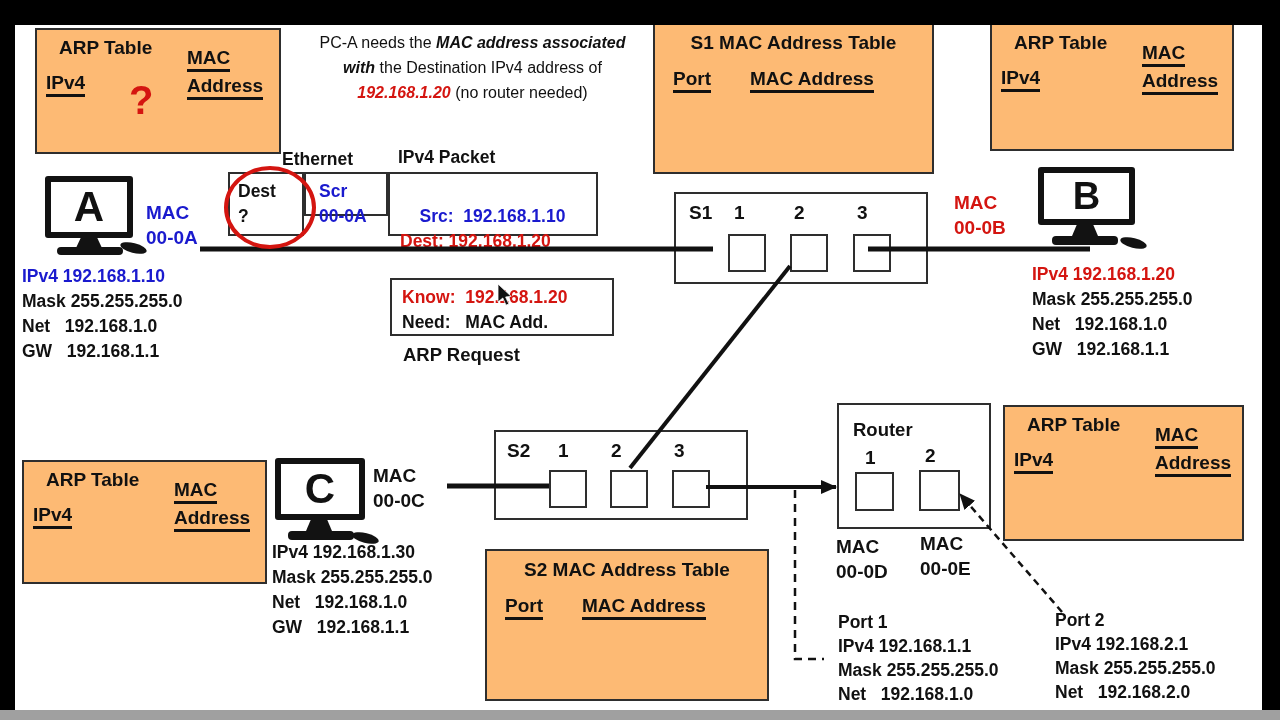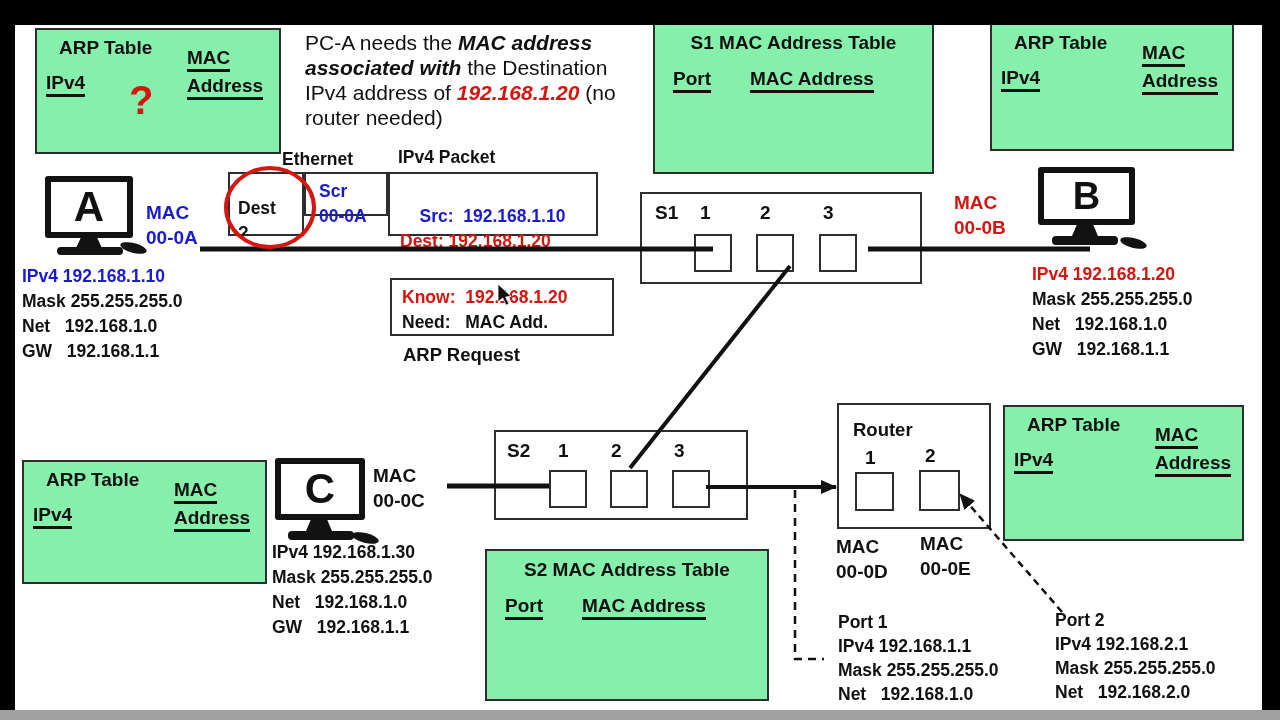--- a/index.html
+++ b/index.html
@@ -2,34 +2,34 @@
 <html><head>
 <meta charset="utf-8">
 <style>
   html,body{margin:0;padding:0;background:#000;}
   #stage{position:relative;width:1280px;height:720px;background:#fff;overflow:hidden;
          font-family:"Liberation Sans",sans-serif;color:#111;}
   
   .bar{position:absolute;background:#000;z-index:8;}
   .bar-bottom{position:absolute;background:#a0a0a0;z-index:8;}
   
-  .obox{position:absolute;background:#86efac;border:2px solid #2e2e2e;z-index:2;}
+  .obox{position:absolute;background:#fdba74;border:2px solid #2e2e2e;z-index:2;}
   .pre{white-space:pre;}
   .u{display:inline-block;border-bottom:3px solid #111;line-height:1.05;padding-bottom:1px;}
   
   .arp-title{position:absolute;left:22px;top:7px;font-size:19px;font-weight:700;}
   .arp-ip{position:absolute;left:9px;top:42px;font-size:19px;font-weight:700;}
   .arp-mac{position:absolute;left:150px;top:14px;font-size:19px;font-weight:700;line-height:27px;}
   .arp-q{position:absolute;left:92px;top:48px;font-size:40px;font-weight:700;color:#d41510;}
   
   .mt-title{position:absolute;left:0;top:8px;width:100%;text-align:center;font-size:19px;font-weight:700;}
   .mt-port{position:absolute;left:18px;top:44px;font-size:19px;font-weight:700;}
   .mt-mac{position:absolute;left:95px;top:44px;font-size:19px;font-weight:700;}
   
-  #narrative{position:absolute;left:305px;top:30px;width:335px;font-size:21px;line-height:25px;z-index:2;}
+  #narrative{position:absolute;left:305px;top:30px;width:335px;font-size:16px;line-height:25px;z-index:2;text-align:center;}
   .emi{font-weight:700;font-style:italic;}
   .red{color:#d41510;}
   .blue{color:#1a1ace;}
   
   .fcell{position:absolute;background:#fff;border:2px solid #2e2e2e;z-index:2;font-size:17.5px;
          font-weight:700;line-height:25px;}
   .flabel{position:absolute;font-size:17.5px;font-weight:700;z-index:2;}
   #red-ellipse{position:absolute;left:224px;top:166px;width:84px;height:75px;border:4px solid #d41510;
                border-radius:50%;z-index:7;}
   
@@ -93,32 +93,32 @@
 
   <div class="obox" style="left:990px;top:23px;width:240px;height:124px;">
     <span class="arp-title">ARP Table</span>
     <span class="arp-ip"><span class="u">IPv4</span></span>
     <span class="arp-mac"><span class="u">MAC</span><br><span class="u">Address</span></span>
   </div>
 
   <span class="flabel" style="left:262px;top:149px;margin-left:20px;">Ethernet</span>
   <span class="flabel" style="left:398px;top:147px;">IPv4 Packet</span>
 
-  <div class="fcell" style="left:228px;top:172px;width:76px;height:64px;padding:22px 0 0 8px;box-sizing:border-box;">
+  <div class="fcell" style="left:228px;top:172px;width:76px;height:64px;padding:5px 0 0 8px;box-sizing:border-box;">
     <span>Dest</span><br><span>?</span>
   </div>
   <div class="fcell blue" style="left:304px;top:172px;width:84px;height:44px;padding:5px 0 0 13px;box-sizing:border-box;">
     <span>Scr</span><br><span>00-0A</span>
   </div>
   <div class="fcell pre" style="left:388px;top:172px;width:210px;height:64px;padding:5px 0 0 10px;box-sizing:border-box;">
     <span class="blue">Src:  192.168.1.10</span><br><span class="red">Dest: 192.168.1.20</span>
   </div>
   <div id="red-ellipse"></div>
 
-  <div class="swbox" style="left:640px;top:192px;width:250px;height:88px;padding-left:28px;">
+  <div class="swbox" style="left:674px;top:192px;width:250px;height:88px;">
     <span class="sw-name" style="left:13px;top:8px;">S1</span>
     <span class="sw-num" style="left:58px;top:8px;">1</span>
     <span class="sw-num" style="left:118px;top:8px;">2</span>
     <span class="sw-num" style="left:181px;top:8px;">3</span>
     <div class="port-sq" style="left:52px;top:40px;"></div>
     <div class="port-sq" style="left:114px;top:40px;"></div>
     <div class="port-sq" style="left:177px;top:40px;"></div>
   </div>
 
   <div class="pc">

